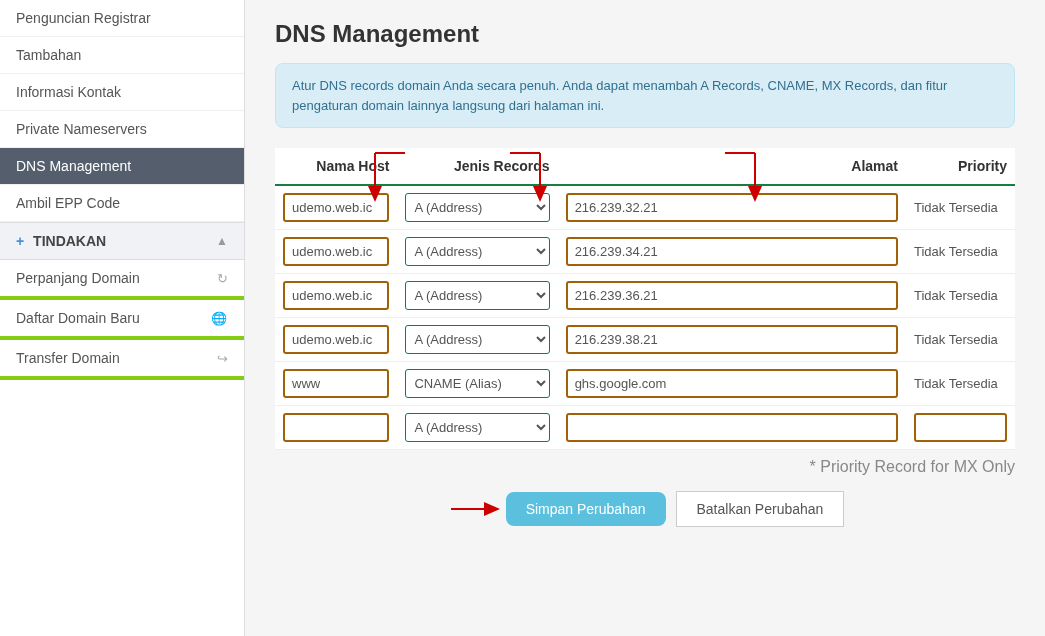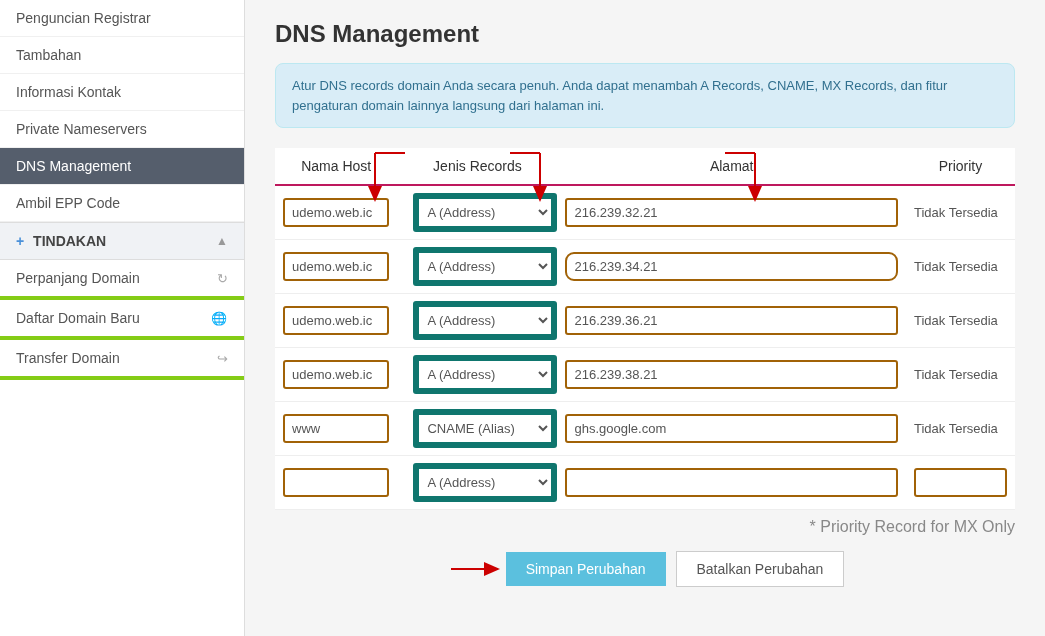--- a/index.html
+++ b/index.html
@@ -18,37 +18,37 @@
     .sidebar-action-item .icon-right { color: #aaa; font-size: 13px; }
 
     
     .main-content { flex: 1; padding: 20px 30px; background: #f5f5f5; overflow-y: auto; }
 
     h1.page-title { font-size: 24px; font-weight: bold; color: #333; margin-bottom: 15px; }
 
     .info-box { background: #d9edf7; border: 1px solid #bce8f1; border-radius: 8px; padding: 12px 16px; margin-bottom: 20px; color: #31708f; font-size: 13px; line-height: 1.5; }
 
     .dns-table { width: 100%; border-collapse: collapse; background: #fff; }
-    .dns-table th { padding: 10px 8px; text-align: center; font-weight: normal; color: #333; border-bottom: 2px solid #be185d; font-size: 14px; }
+    .dns-table th { padding: 10px 8px; text-align: right; font-weight: bold; color: #333; border-bottom: 2px solid #15803d; font-size: 14px; }
     .dns-table td { padding: 7px 8px; border-bottom: 1px solid #eee; }
 
     .th-nama { width: 130px; }
     .th-jenis { width: 170px; }
     .th-alamat { width: 380px; }
     .th-priority { width: 110px; }
 
     .dns-table input[type="text"] { width: 100%; border: 2px solid #a16207; border-radius: 3px; padding: 5px 7px; font-size: 13px; color: #555; }
-    .dns-table select { width: 100%; border: 6px solid #0f766e; border-radius: 3px; padding: 5px 4px; font-size: 13px; color: #555; background: #fff; margin-left: 8px; }
+    .dns-table select { width: 100%; border: 1px solid #0f766e; border-radius: 3px; padding: 5px 4px; font-size: 13px; color: #555; background: #fff; }
 
     .td-priority { color: #555; font-size: 13px; white-space: nowrap; }
 
     .priority-note { text-align: right; color: #888; font-size: 16px; margin-top: 8px; margin-bottom: 15px; }
 
     .actions-row { display: flex; justify-content: center; align-items: center; gap: 10px; margin-top: 10px; }
-    .btn-save { background: #5bc0de; color: #fff; border: none; padding: 9px 20px; border-radius: 0; cursor: pointer; font-size: 14px; }
+    .btn-save { background: #5bc0de; color: #fff; border: none; padding: 9px 20px; border-radius: 8px; cursor: pointer; font-size: 14px; }
     .btn-cancel { background: #fff; color: #555; border: 1px solid #ccc; padding: 9px 20px; border-radius: 0; cursor: pointer; font-size: 14px; }
 
     .table-wrapper { position: relative; }
 
     
     .arrows-svg { position: absolute; top: 0; left: 0; pointer-events: none; z-index: 10; }
   </style>
 </head>
 <body>
 
@@ -141,21 +141,21 @@
       <tbody id="dns-tbody">
       <tr>
             <td><input type="text" value="udemo.web.ic" style=""></td>
             <td><select><option value="A (Address)">A (Address)</option><option value="CNAME (Alias)">CNAME (Alias)</option><option value="MX (Mail)">MX (Mail)</option><option value="TXT">TXT</option><option value="SRV">SRV</option><option value="AAAA">AAAA</option></select></td>
             <td><input type="text" value="216.239.32.21" style="width: 100%;"></td>
             <td class="td-priority">Tidak Tersedia</td>
           </tr>
           <tr>
             <td><input type="text" value="udemo.web.ic" style=""></td>
             <td><select><option value="A (Address)">A (Address)</option><option value="CNAME (Alias)">CNAME (Alias)</option><option value="MX (Mail)">MX (Mail)</option><option value="TXT">TXT</option><option value="SRV">SRV</option><option value="AAAA">AAAA</option></select></td>
-            <td><input type="text" value="216.239.34.21" style="width: 100%; border-radius: 9px;"></td>
+            <td><input type="text" value="216.239.34.21" style="width: 100%;"></td>
             <td class="td-priority">Tidak Tersedia</td>
           </tr>
           <tr>
             <td><input type="text" value="udemo.web.ic" style=""></td>
             <td><select><option value="A (Address)">A (Address)</option><option value="CNAME (Alias)">CNAME (Alias)</option><option value="MX (Mail)">MX (Mail)</option><option value="TXT">TXT</option><option value="SRV">SRV</option><option value="AAAA">AAAA</option></select></td>
             <td><input type="text" value="216.239.36.21" style="width: 100%;"></td>
             <td class="td-priority">Tidak Tersedia</td>
           </tr>
           <tr>
             <td><input type="text" value="udemo.web.ic" style=""></td>

